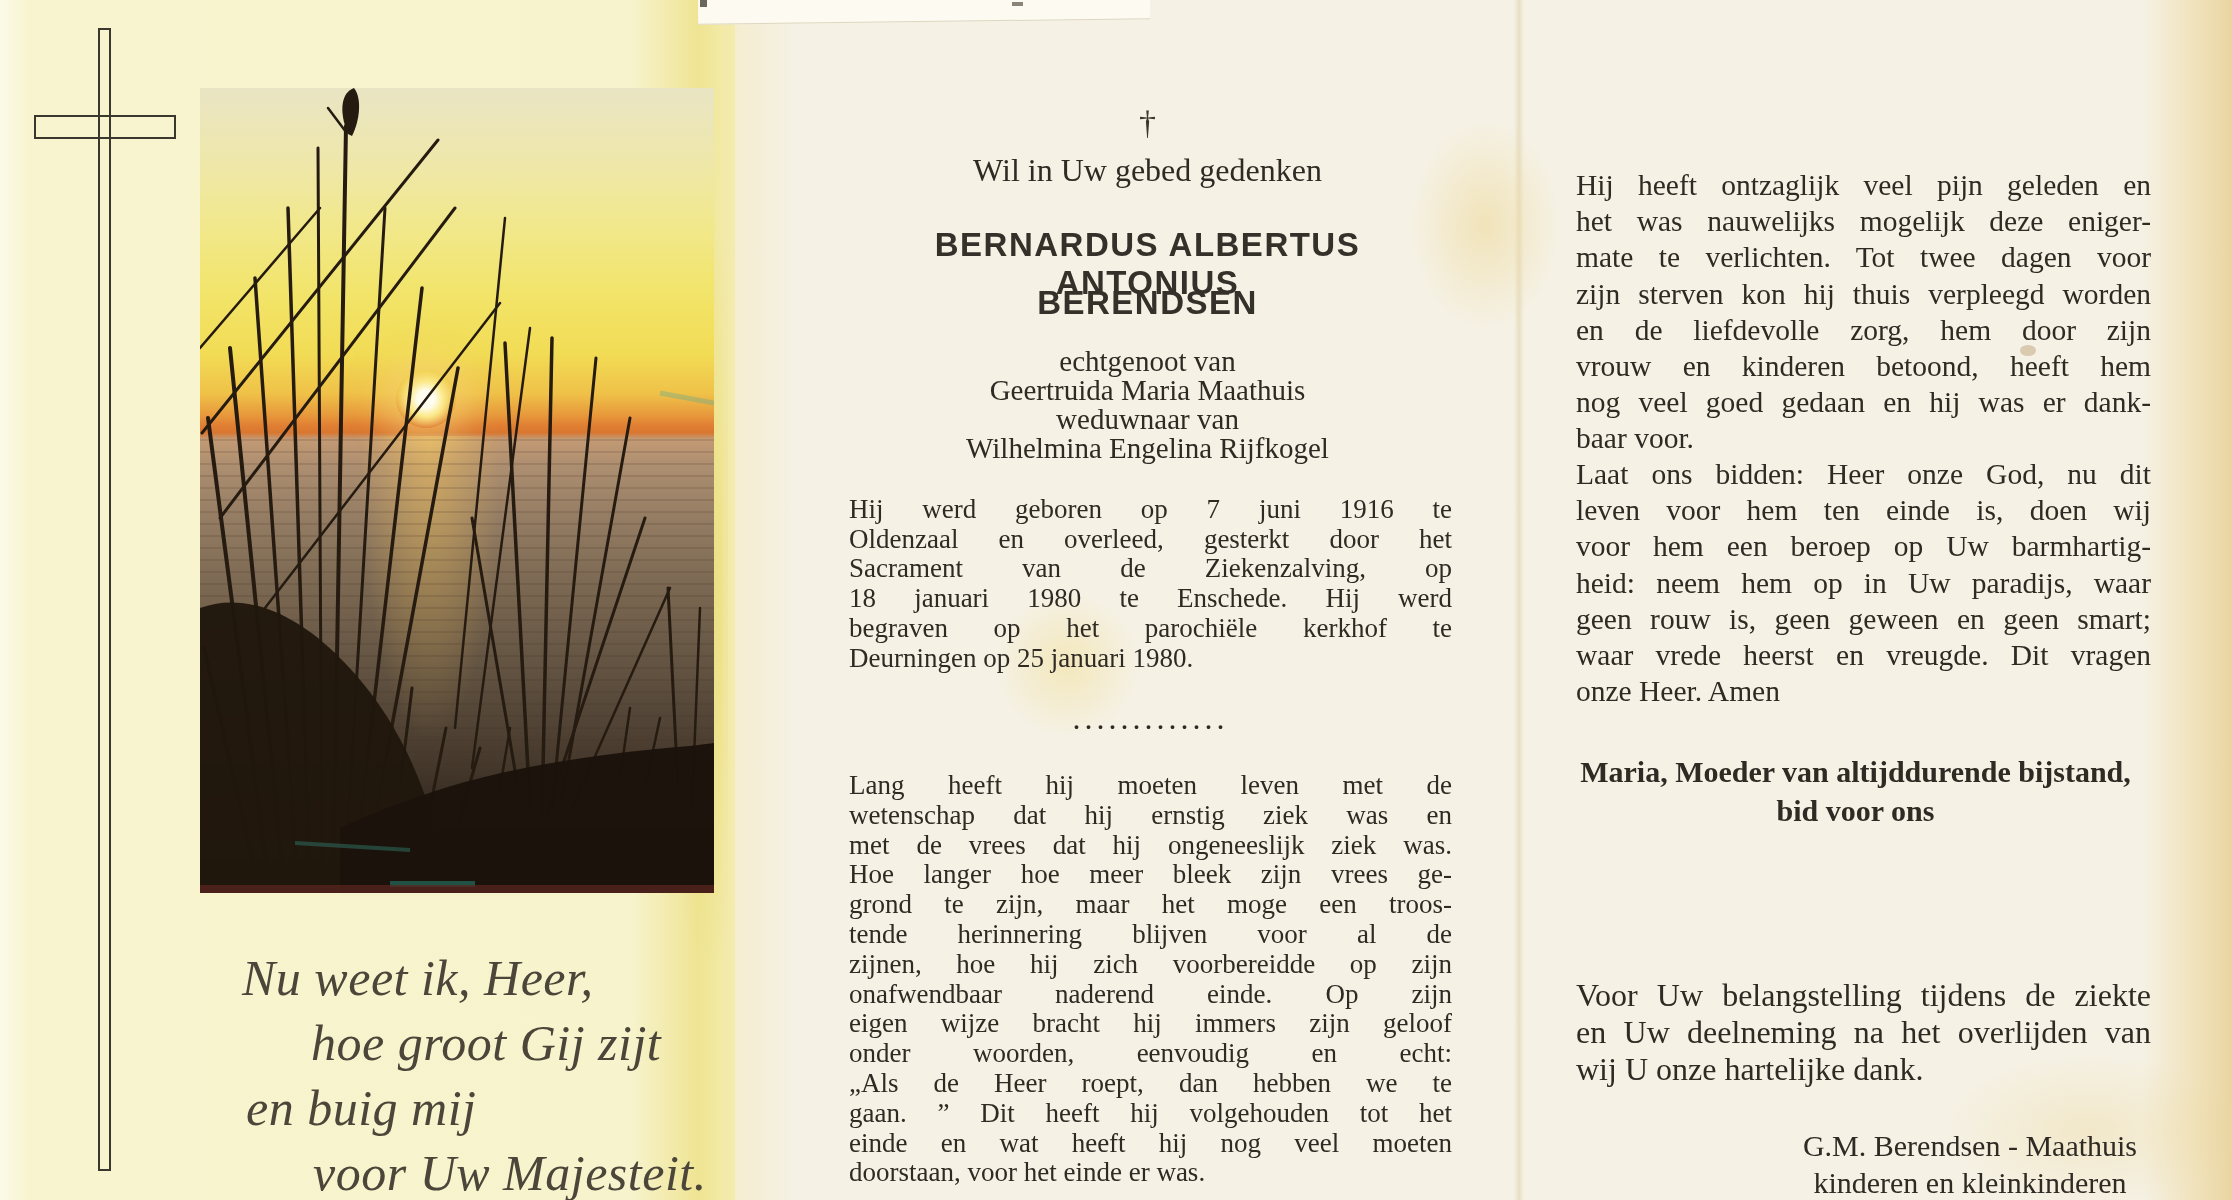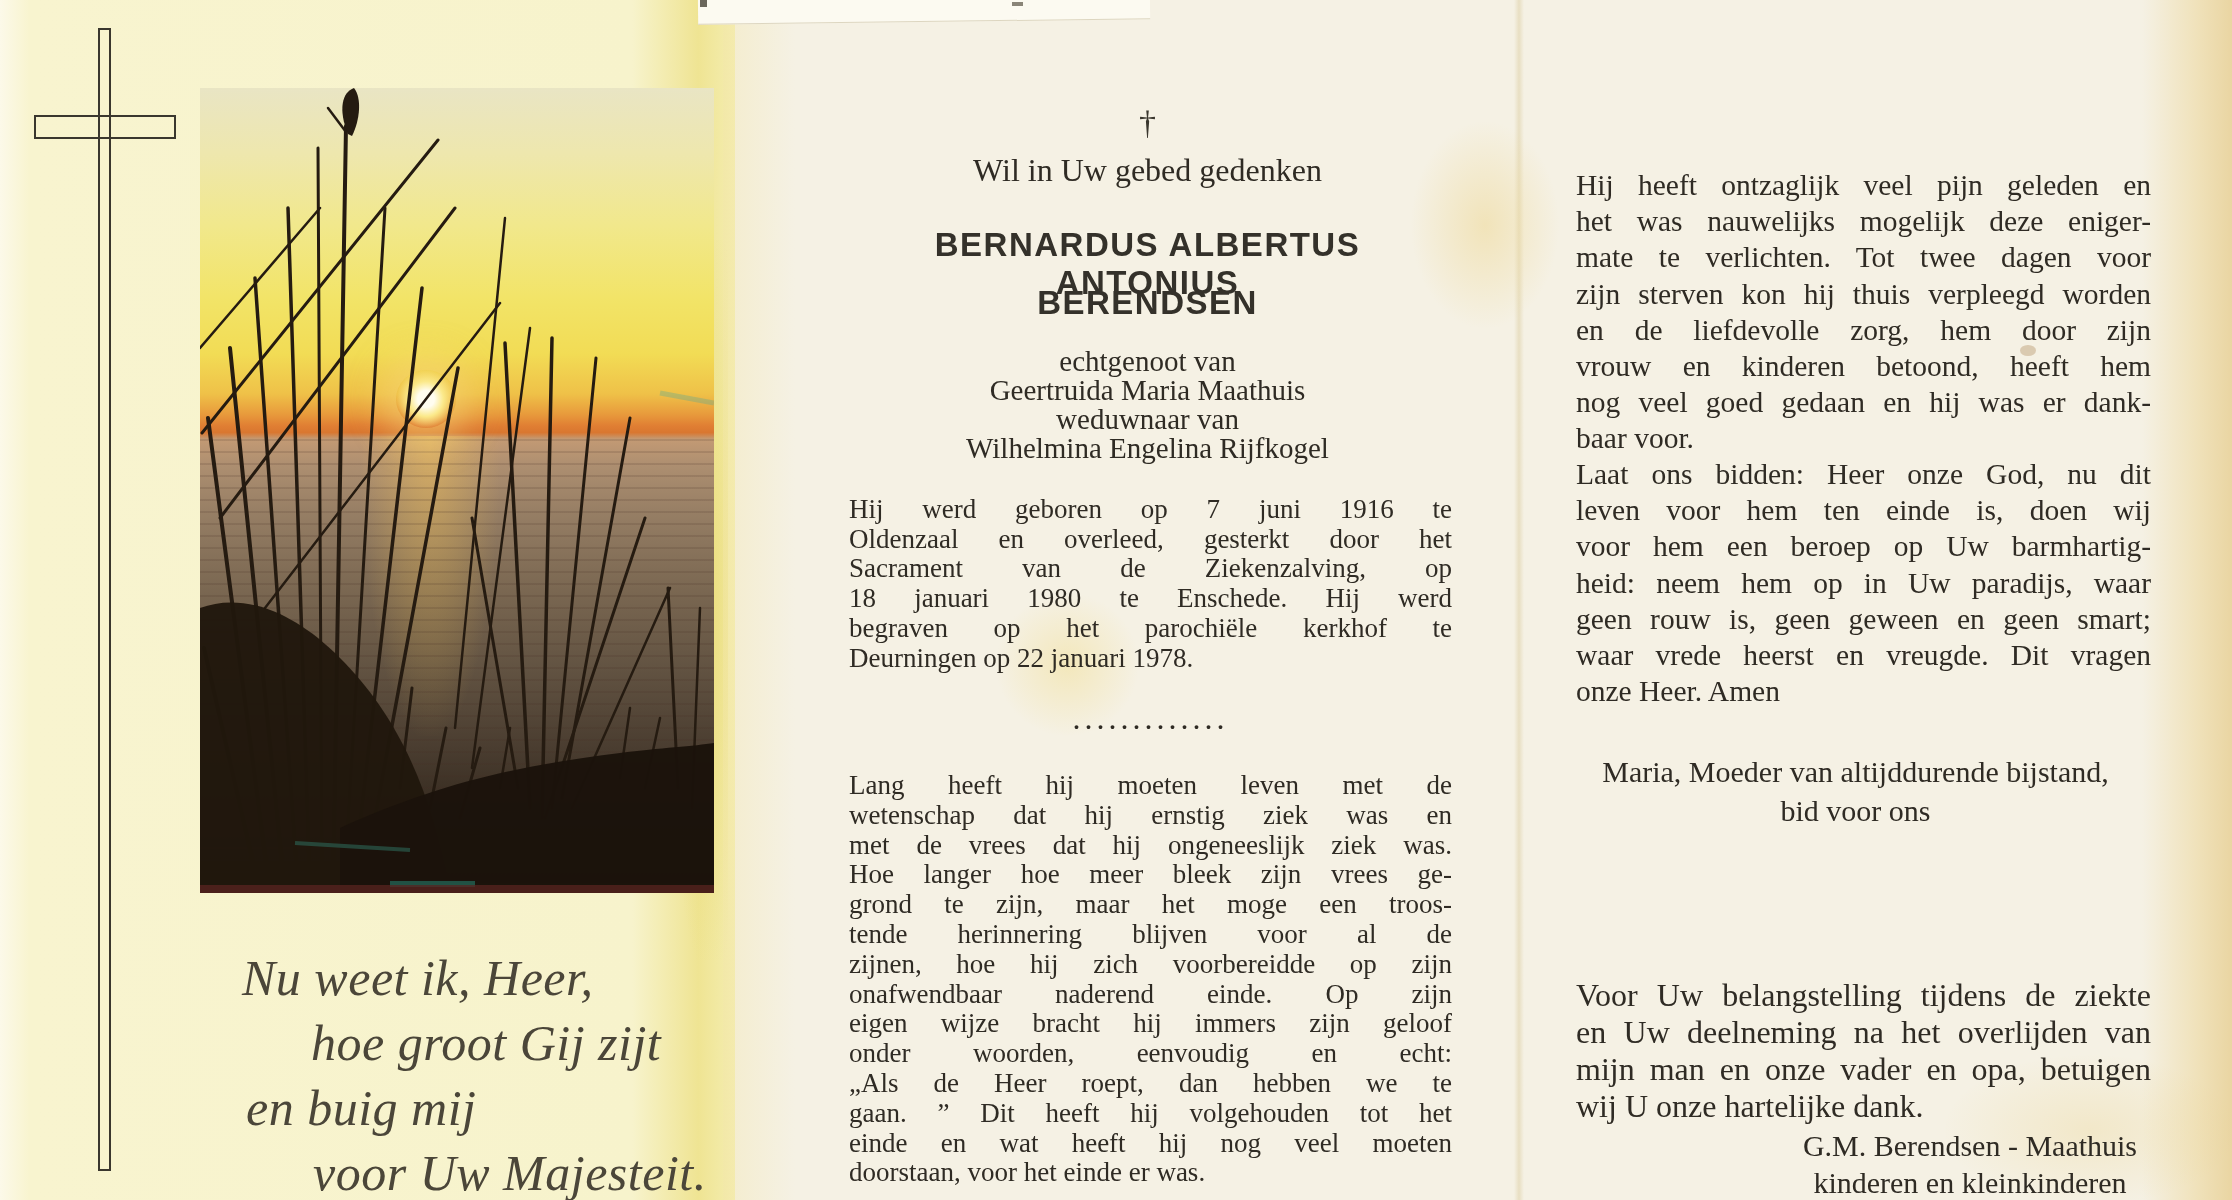--- a/index.html
+++ b/index.html
@@ -60,21 +60,21 @@
   .kin1 { top:347px; } .kin2 { top:376px; } .kin3 { top:405px; } .kin4 { top:434px; }
   .m-para { position:absolute; left:849px; width:603px; font-size:27px; }
   .life { top:495px; line-height:29.7px; }
   .dots { top:700px; font-size:32px; letter-spacing:4px; }
   .memorial { top:771px; line-height:29.8px; }
   
   .r-para { position:absolute; left:1576px; width:575px; font-size:29.5px; }
   .prayer1 { top:167px; line-height:36.2px; }
   .prayer2 { top:456px; line-height:36.2px; }
   .maria { position:absolute; left:1563px; top:752px; width:585px; text-align:center;
-    font-size:30px; line-height:39px; }
+    font-size:30px; line-height:39px;font-weight:bold; }
   .thanks { top:977px; line-height:37px; font-size:32px; }
   .signature { position:absolute; left:1700px; top:1127px; width:540px; text-align:center;
     font-size:30px; line-height:37px; }
   
   .fold { position:absolute; left:1514px; top:0; width:10px; height:1200px;
     background:linear-gradient(90deg, rgba(205,185,125,0), rgba(205,185,125,.33), rgba(205,185,125,0)); }
   .tear { position:absolute; left:698px; top:-10px; width:452px; height:32px;
     background:#fcfaf1; transform:rotate(-.7deg); border-bottom:1px solid #ddd6c0; }
   .speck1 { position:absolute; left:700px; top:0; width:7px; height:7px; background:#6b675c; }
   .speck2 { position:absolute; left:1012px; top:2px; width:11px; height:4px; background:#8a8578; }
@@ -176,21 +176,21 @@
   <div class="m-item kin kin1">echtgenoot van</div>
   <div class="m-item kin kin2">Geertruida Maria Maathuis</div>
   <div class="m-item kin kin3">weduwnaar van</div>
   <div class="m-item kin kin4">Wilhelmina Engelina Rijfkogel</div>
   <div class="m-para life just">
       <div class="ln">Hij werd geboren op 7 juni 1916 te</div>
       <div class="ln">Oldenzaal en overleed, gesterkt door het</div>
       <div class="ln">Sacrament van de Ziekenzalving, op</div>
       <div class="ln">18 januari 1980 te Enschede. Hij werd</div>
       <div class="ln">begraven op het parochiële kerkhof te</div>
-      <div class="ln">Deurningen op 22 januari 1978.</div>
+      <div class="ln">Deurningen op 25 januari 1980.</div>
     </div>
   <div class="m-para dots ctr">.............</div>
   <div class="m-para memorial just">
       <div class="ln">Lang heeft hij moeten leven met de</div>
       <div class="ln">wetenschap dat hij ernstig ziek was en</div>
       <div class="ln">met de vrees dat hij ongeneeslijk ziek was.</div>
       <div class="ln">Hoe langer hoe meer bleek zijn vrees ge-</div>
       <div class="ln">grond te zijn, maar het moge een troos-</div>
       <div class="ln">tende herinnering blijven voor al de</div>
       <div class="ln">zijnen, hoe hij zich voorbereidde op zijn</div>
@@ -222,21 +222,20 @@
       <div class="ln">waar vrede heerst en vreugde. Dit vragen</div>
       <div class="ln">onze Heer. Amen</div>
     </div>
   <div class="maria">
     <div>Maria, Moeder van altijddurende bijstand,</div>
     <div>bid voor ons</div>
   </div>
   <div class="r-para thanks just">
       <div class="ln">Voor Uw belangstelling tijdens de ziekte</div>
       <div class="ln">en Uw deelneming na het overlijden van</div>
-      <div class="ln">mijn man en onze vader en opa, betuigen</div>
       <div class="ln">wij U onze hartelijke dank.</div>
     </div>
   <div class="signature">
     <div>G.M. Berendsen - Maathuis</div>
     <div>kinderen en kleinkinderen</div>
   </div>
 
 </div>
 
 </body></html>

